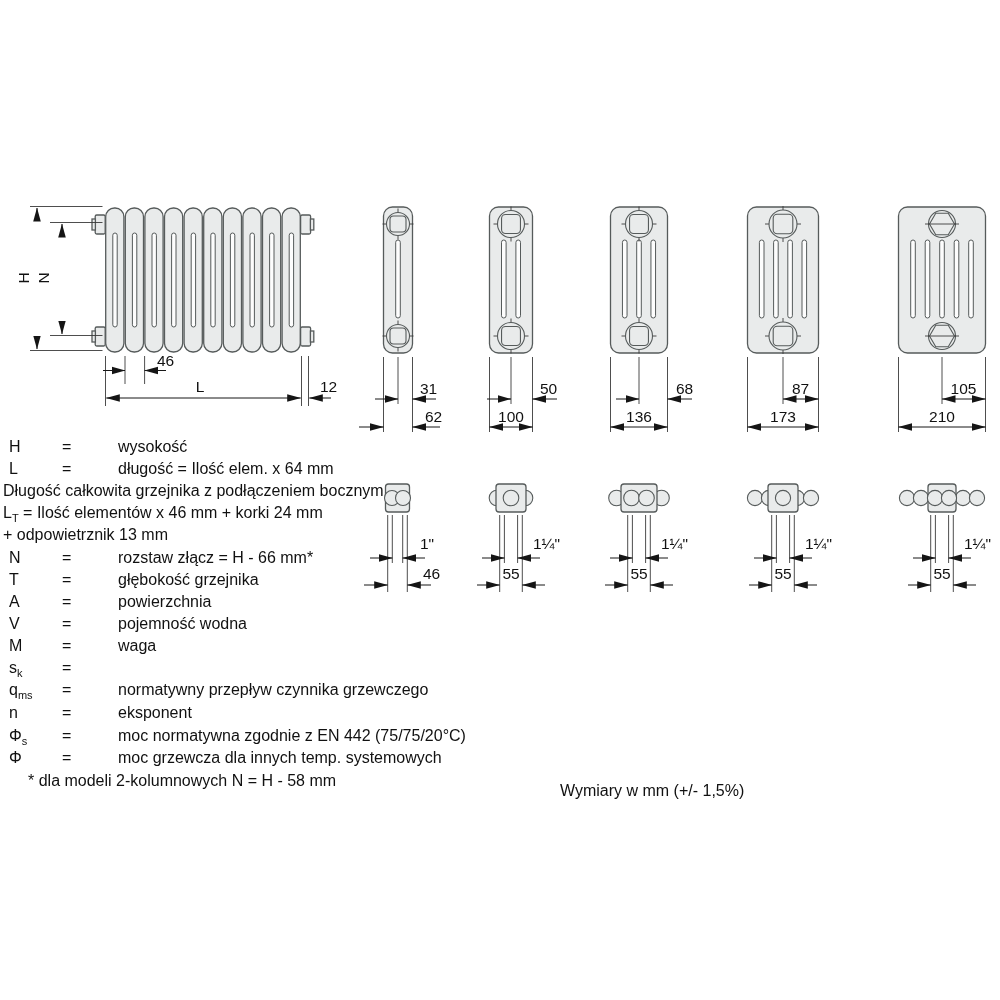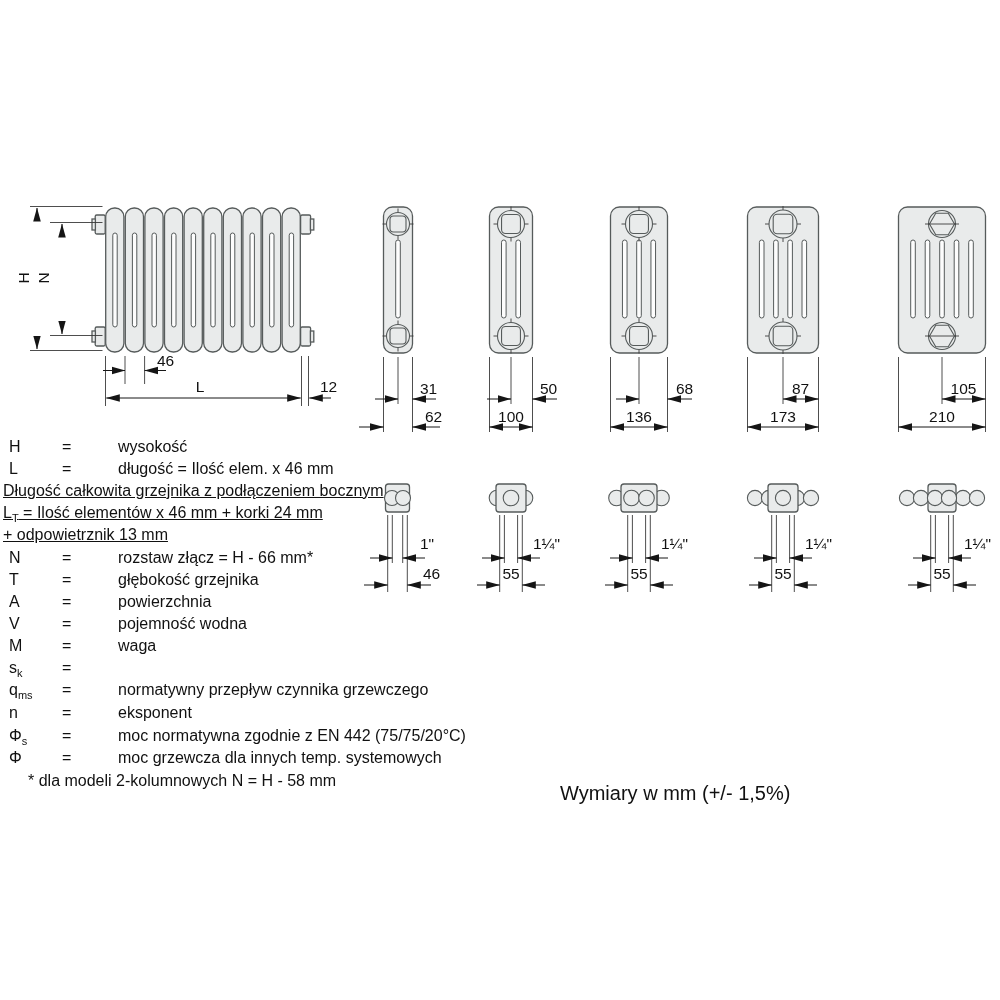--- a/index.html
+++ b/index.html
@@ -12,24 +12,24 @@
   .pt { fill:#e9ebeb; stroke:#565b5b; stroke-width:1.1; }
   .sl { fill:#fdfdfd; stroke:#565b5b; stroke-width:1; }
   .xl { stroke:#3a3a3a; stroke-width:0.9; }
   .cl { stroke:#3a3a3a; stroke-width:0.9; }
   .dl { stroke:#171717; stroke-width:1; fill:none; }
   #legend { position:absolute; left:0; top:0; width:560px; }
   .lrow { position:absolute; left:0; width:560px; height:20px; font-size:16px; white-space:nowrap; }
   .sym  { position:absolute; left:9px; }
   .eq   { position:absolute; left:62px; }
   .txt  { position:absolute; left:80px;margin-left:38px; }
-  .free { position:absolute; left:3px;text-decoration:underline; }
+  .free { position:absolute; left:3px; }
   .note { position:absolute; left:28px; }
   sub { font-size:11px; }
-  #footer-note { position:absolute; left:560px; top:782px; font-size:20px; white-space:nowrap; }
+  #footer-note { position:absolute; left:560px; top:782px; font-size:16px; white-space:nowrap; }
 </style>
 </head>
 <body>
 
 <svg width="1000" height="1000" viewBox="0 0 1000 1000" style="position:absolute;left:0;top:0;">
   <defs>
     <marker id="ah" markerWidth="14" markerHeight="9" refX="13.5" refY="4.5" orient="auto-start-reverse" markerUnits="userSpaceOnUse">
       <path d="M13.8,4.5 L0,0.7 L0,8.3 Z" fill="#151515"></path>
     </marker>
   </defs>
@@ -322,21 +322,21 @@
 
 <div id="legend">
   <div class="lrow" style="top:438px">
     <span class="sym"><span>H</span><sub></sub></span>
     <span class="eq">=</span>
     <span class="txt">wysokość</span>
   </div>
   <div class="lrow" style="top:460px">
     <span class="sym"><span>L</span><sub></sub></span>
     <span class="eq">=</span>
-    <span class="txt">długość = Ilość elem. x 46 mm</span>
+    <span class="txt">długość = Ilość elem. x 64 mm</span>
   </div>
   <div class="lrow" style="top:482px">
     <span class="free">Długość całkowita grzejnika z podłączeniem bocznym</span>
   </div>
   <div class="lrow" style="top:504px">
     <span class="free"><span>L</span><sub>T</sub><span> = Ilość elementów x 46 mm + korki 24 mm</span></span>
   </div>
   <div class="lrow" style="top:526px">
     <span class="free">+ odpowietrznik 13 mm</span>
   </div>

